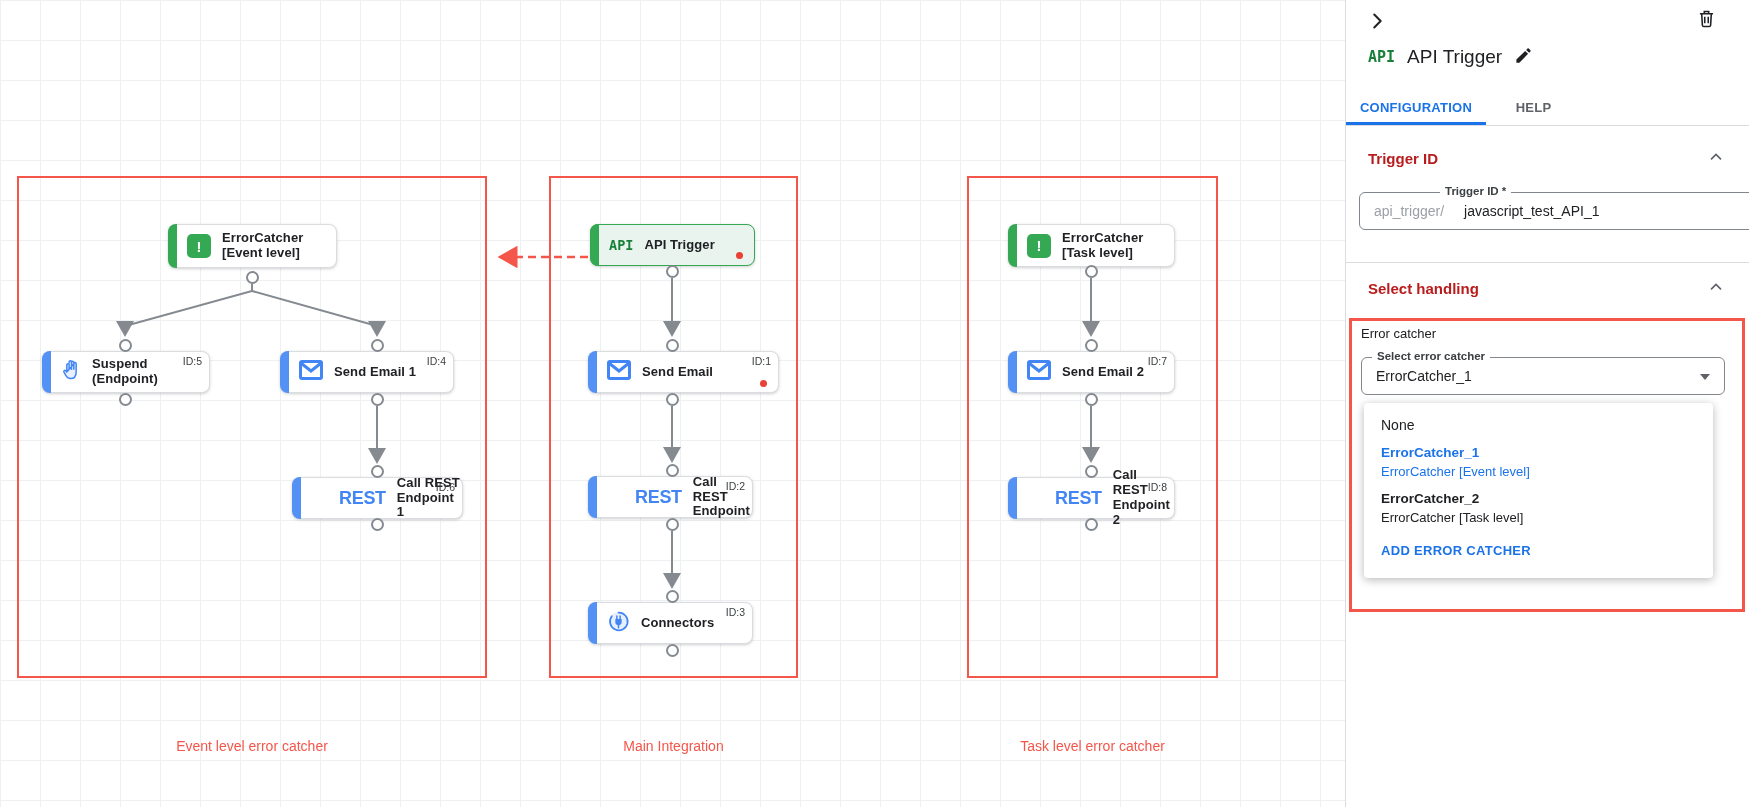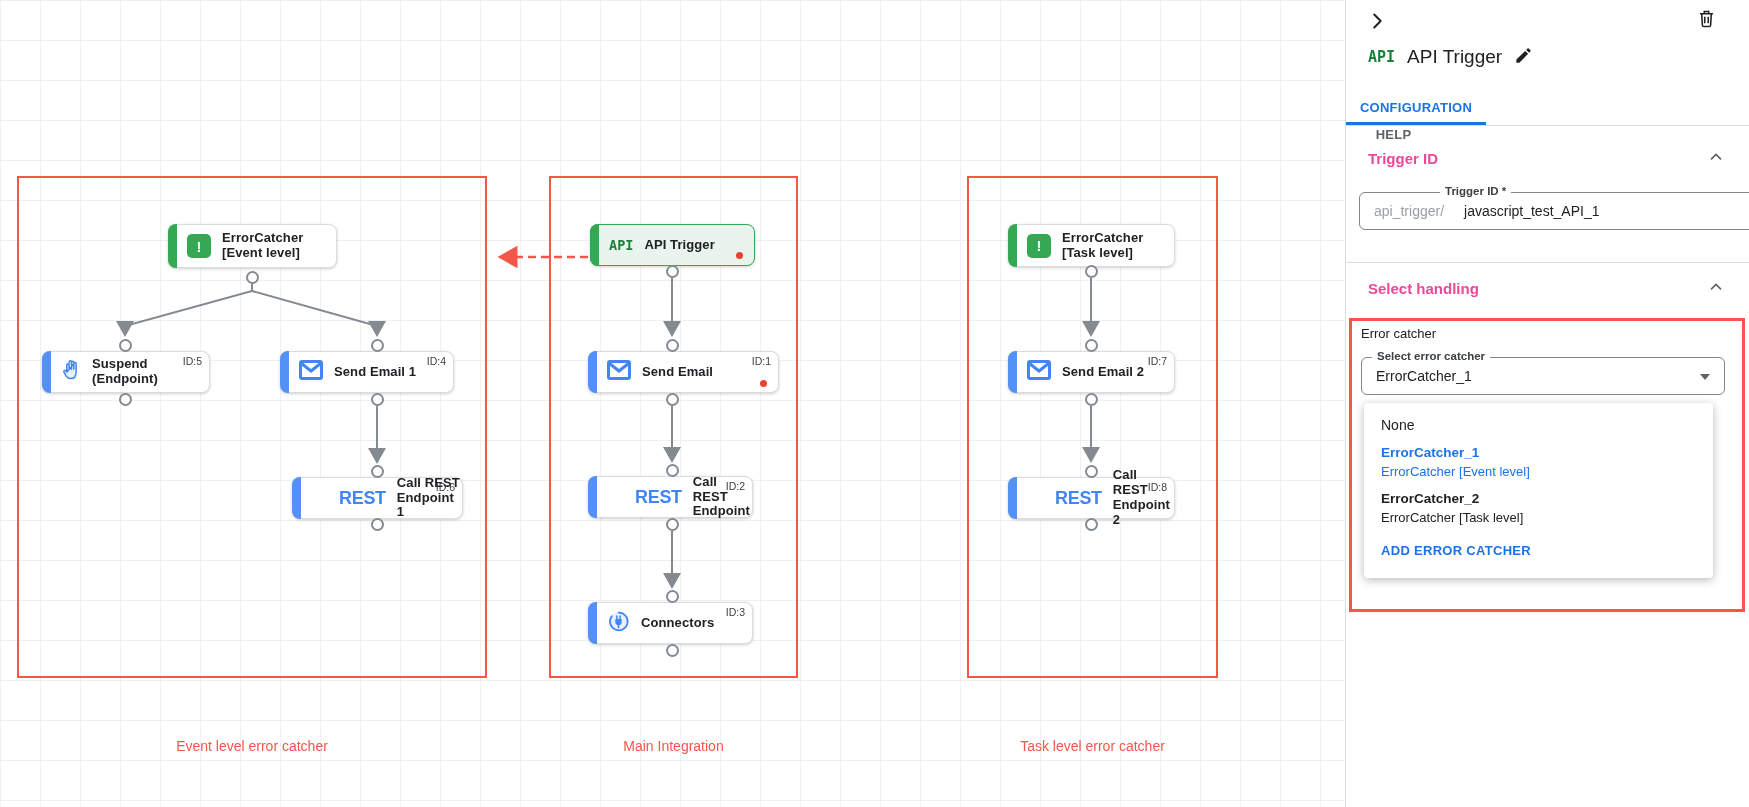--- a/index.html
+++ b/index.html
@@ -33,27 +33,27 @@
           border:2px solid #848a90; z-index:5; }
   #edges { position:absolute; left:0; top:0; z-index:1; }
 
   
   #panel { position:absolute; left:1345px; top:0; width:404px; height:807px; background:#fff;
            border-left:1px solid #dadce0; }
   .icon-btn { position:absolute; cursor:pointer; background:none; border:none; }
   #panel-title-row { position:absolute; left:22px; top:46px; display:flex; align-items:center; gap:12px; }
   .api-badge { font-family:"DejaVu Sans Mono",monospace; font-weight:700; font-size:15px; color:#188038; }
   .panel-title { font-size:19px; color:#202124; }
-  .tabs { position:absolute; left:0; top:88px; width:100%; height:37px; display:flex;flex-direction:column; }
+  .tabs { position:absolute; left:0; top:88px; width:100%; height:37px; display:flex; }
   .tab { font-size:13px; font-weight:700; letter-spacing:.25px; padding:12px 0 0 0; text-align:center; }
   .tab.active { color:#1a73e8; width:140px; }
   .tab.inactive { color:#5f6368; width:95px; }
   .tab-underline { position:absolute; left:0; top:122px; width:140px; height:3px; background:#1a73e8; }
   .hr { position:absolute; left:0; width:100%; height:1px; background:#dadce0; }
-  .section-head { position:absolute; left:22px; font-size:15px; font-weight:700; color:#ec4899; }
+  .section-head { position:absolute; left:22px; font-size:15px; font-weight:700; color:#b91c1c; }
   .chev-up { position:absolute; right:24px; }
 
   .mfield { position:absolute; border:1px solid #80868b; border-radius:6px; background:#fff; }
   .mfield-label { position:absolute; top:-8px; background:#fff; padding:0 5px; font-size:11.5px;
                   font-weight:700; color:#3c4043; white-space:nowrap; }
   .mfield-value { position:absolute; left:14px; top:0; height:100%; display:flex; align-items:center;
                   font-size:14px; gap:20px; }
   .prefix { color:#9aa0a6; }
   .caret-down { position:absolute; right:14px; top:16px; width:0; height:0;
                 border-left:5px solid transparent; border-right:5px solid transparent;

